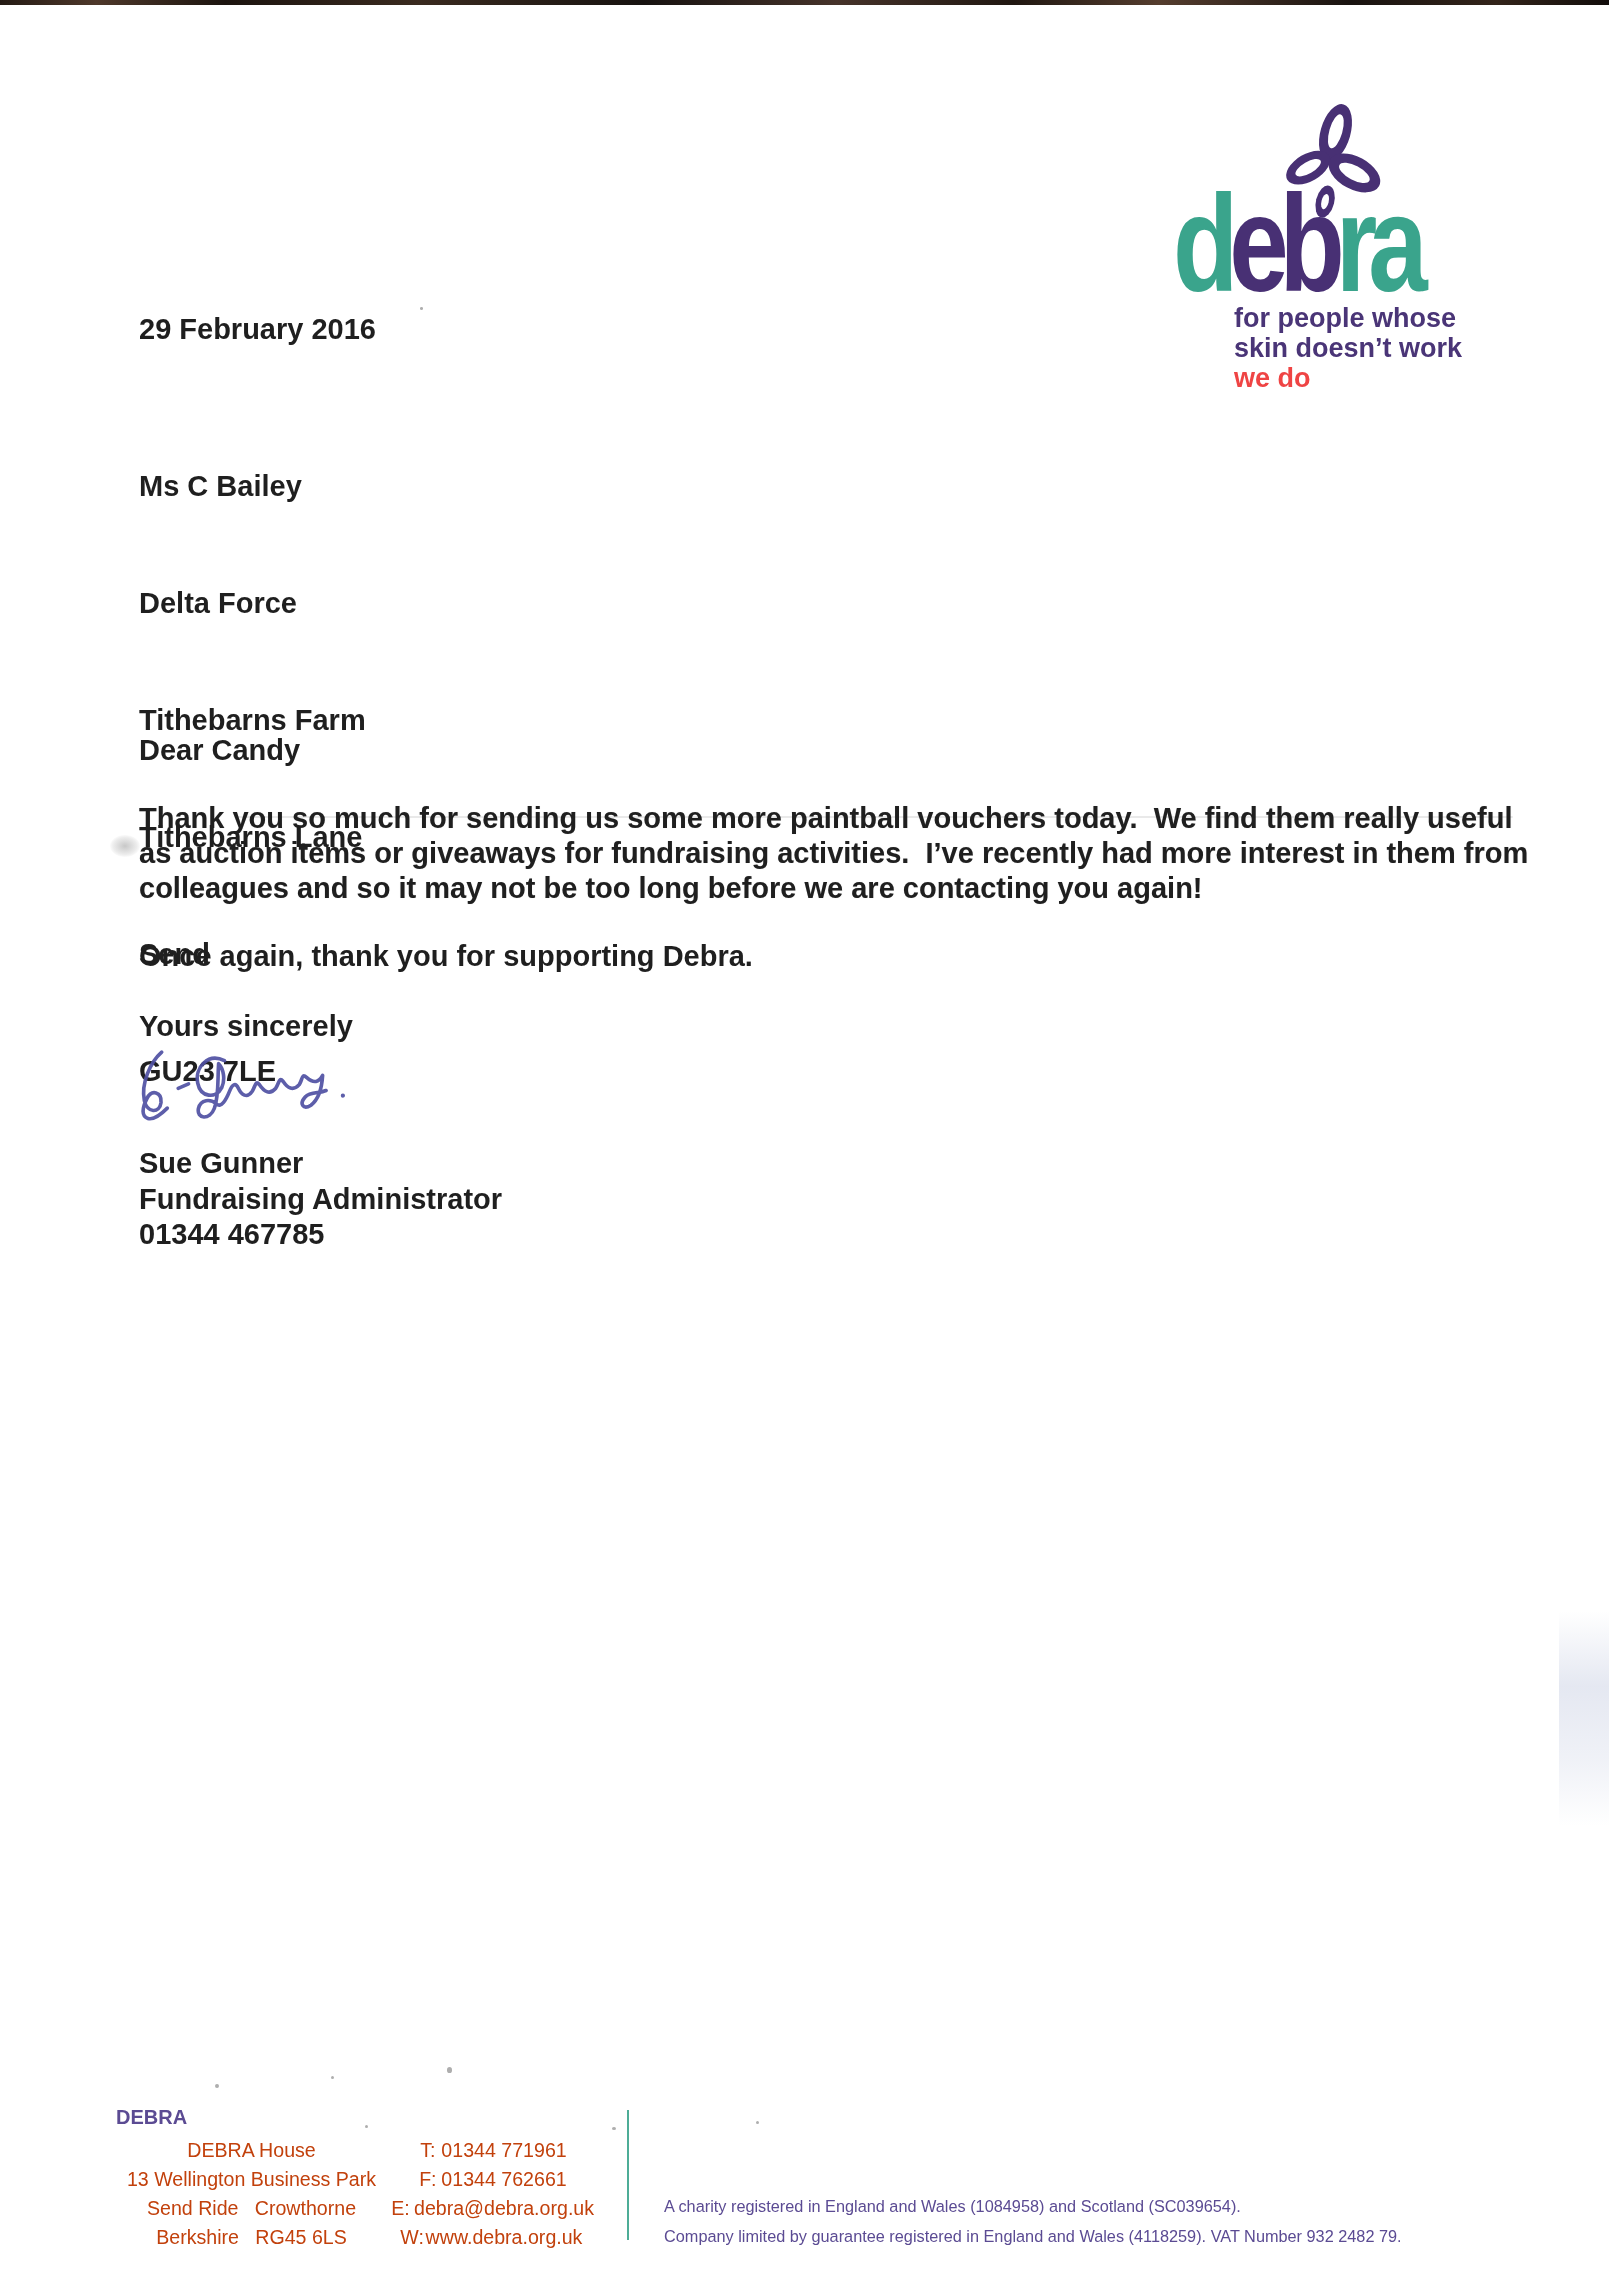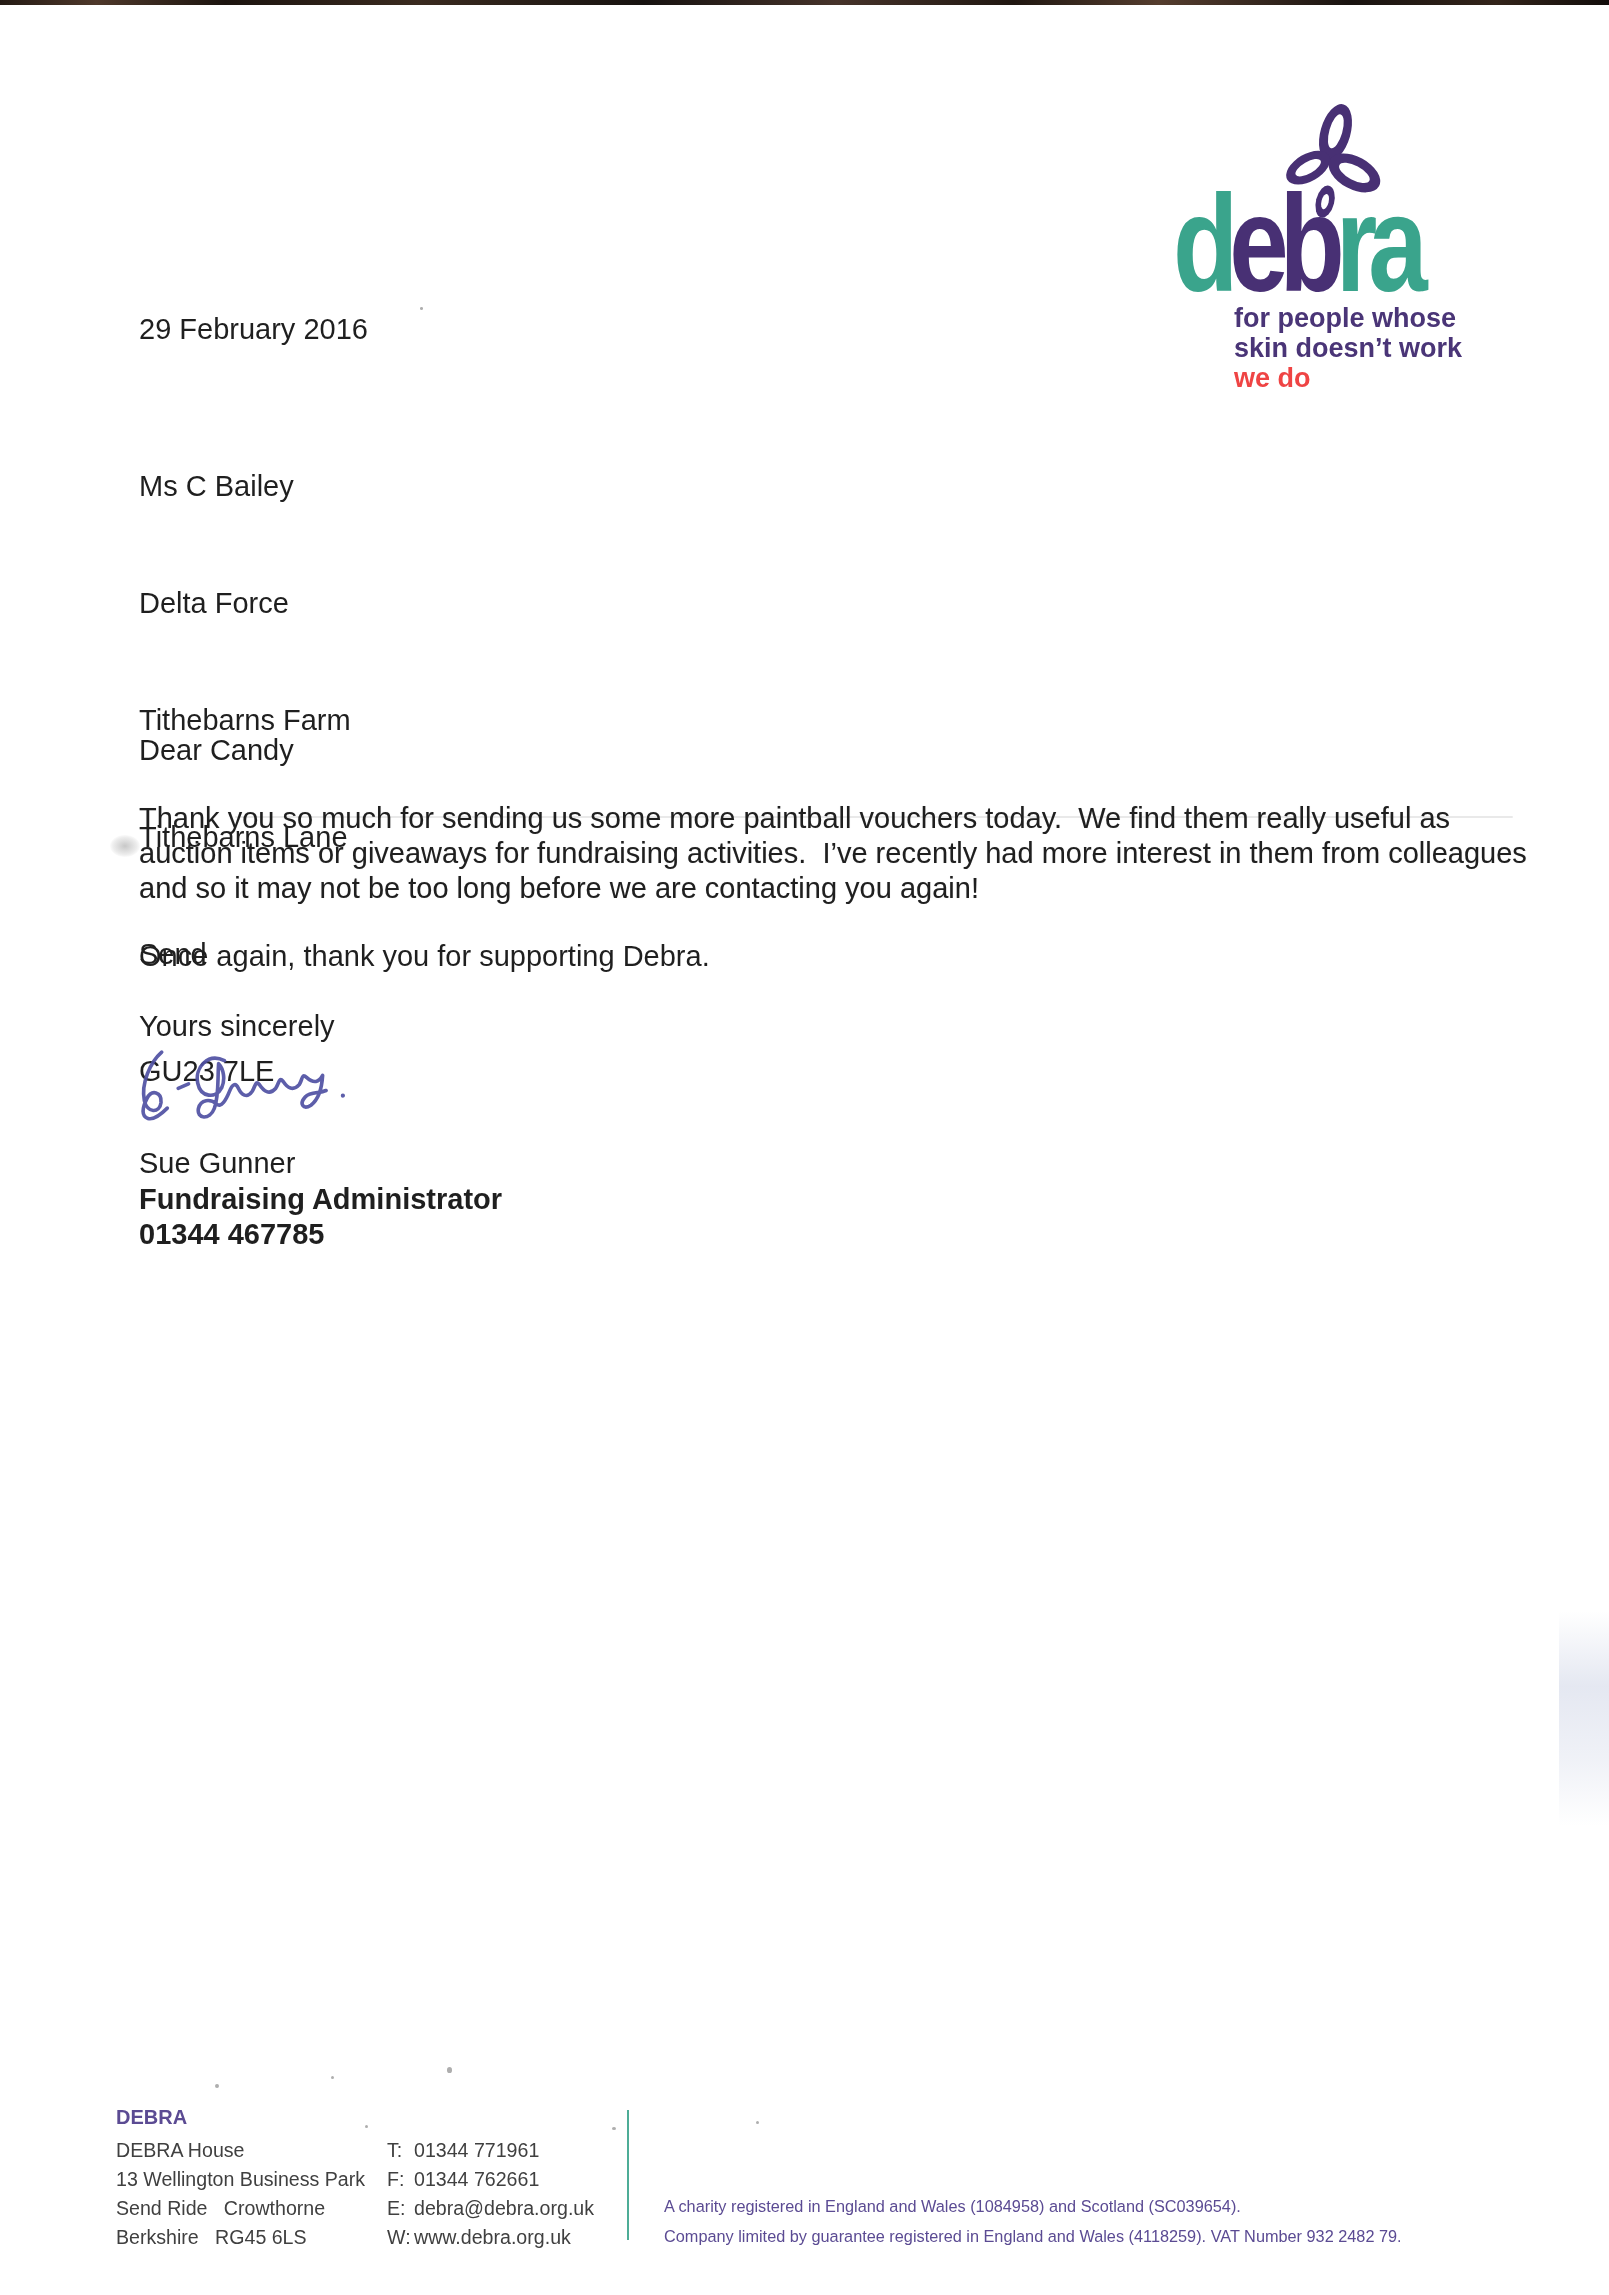--- a/index.html
+++ b/index.html
@@ -11,21 +11,21 @@
   
   .scan-topbar{left:0;top:0;width:1609px;height:4.6px;
     background:linear-gradient(90deg,#241a14 0%,#4e382a 6%,#1c140f 14%,#3a2a1f 26%,#171210 40%,#46332a 52%,#201711 63%,#553d2e 72%,#191310 84%,#33241a 93%,#120d0b 100%);}
   .scan-smudge-left{left:110px;top:835px;width:30px;height:22px;border-radius:50%;
     background:radial-gradient(ellipse at center,#9a9a9a 0%,rgba(180,180,180,.45) 55%,rgba(255,255,255,0) 75%);opacity:.55;}
   .scan-streak{left:235px;top:816px;width:1278px;height:2px;background:#bfbfbf;opacity:.35;border-radius:1.3px;}
   .scan-smudge-right{left:1559px;top:1611px;width:51px;height:215px;
     background:linear-gradient(180deg,rgba(226,229,238,0) 0%,rgba(222,226,238,.8) 35%,rgba(230,233,242,.6) 70%,rgba(255,255,255,0) 100%);}
   .speck{position:absolute;border-radius:50%;background:#8b8b8b;opacity:.7;}
   
-  .txt{font-size:29px;line-height:35px;white-space:pre-wrap;}
+  .txt{font-size:29px;line-height:35px;white-space:pre-wrap;font-weight:bold;}
   .date{left:139px;top:312px;}
   .recipient{left:139px;top:389px;line-height:39px;}
   .salutation{left:139px;top:733px;}
   .para1{left:139px;top:801px;width:1392px;text-shadow:0 0 0.7px rgba(30,30,30,.25);}
   .para2{left:139px;top:939px;}
   .closing{left:139px;top:1009px;}
   .sender-name{left:139px;top:1146px;}
   .sender-title{left:139px;top:1182px;font-weight:bold;}
   .sender-phone{left:139px;top:1217px;font-weight:bold;}
   
@@ -33,21 +33,21 @@
   
   .logo-butterfly{left:1286px;top:100px;}
   .logo-word{left:1173px;top:175px;font-weight:bold;font-size:137px;line-height:1;
     letter-spacing:-0.085em;transform:scaleX(0.78);transform-origin:left top;white-space:nowrap;}
   .c-teal{color:#3aa48c;}
   .c-purple{color:#483074;}
   .logo-tagline{left:1234px;top:303px;font-weight:bold;font-size:27px;line-height:30px;color:#4a3577;}
   .logo-tagline .we-do{color:#ef4444;}
   
   .footer-org{left:116px;top:2106px;font-size:20px;font-weight:bold;color:#5b4b93;}
-  .footer-grid{left:116px;top:2136px;font-size:19.6px;line-height:29px;color:#404040;}
+  .footer-grid{left:116px;top:2136px;font-size:19.6px;line-height:29px;color:#c2410c;text-align:center;}
   .f-row{display:grid;grid-template-columns:271px auto;white-space:pre-wrap;}
   .f-label{display:inline-block;min-width:27px;}
   .footer-divider{left:627px;top:2110px;width:2px;height:130px;background:#3aa48c;opacity:.9;}
   .footer-legal{left:664px;top:2191px;font-size:16.3px;line-height:30px;color:#5b4b93;}
   .footer-legal div{margin:0;}
 </style>
 </head>
 <body>
 
 <div class="page">

